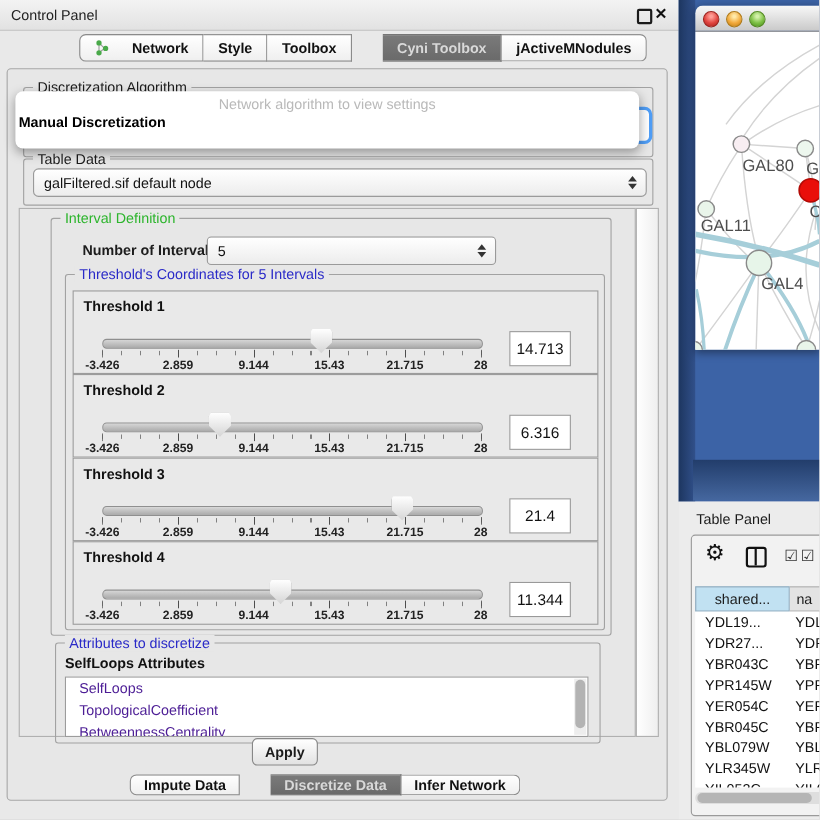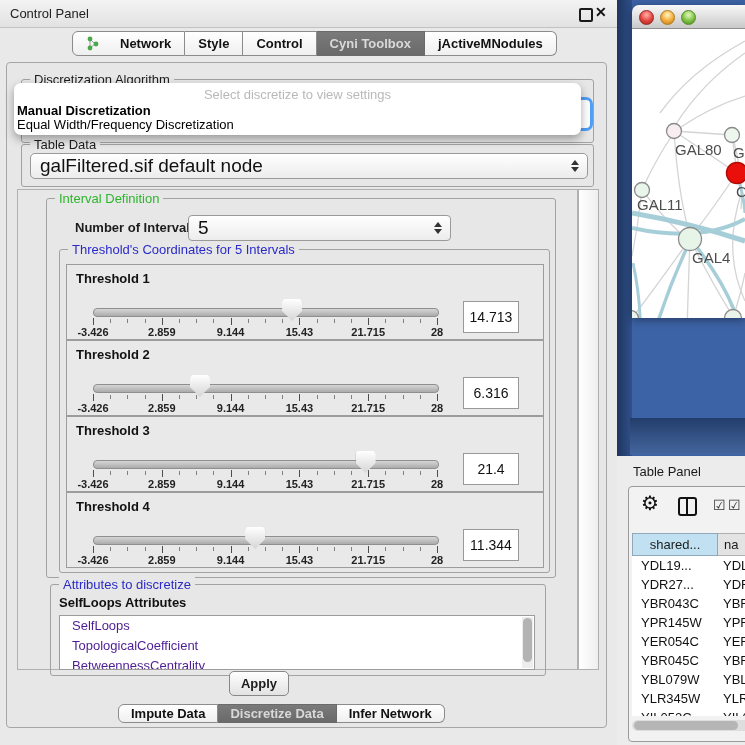--- a/index.html
+++ b/index.html
@@ -10,34 +10,34 @@
     background:linear-gradient(#f3f3f3,#e2e2e2);border-bottom:1px solid #c2c2c2;}
   .cp-title{position:absolute;left:10px;top:6px;font-size:13px;color:#222;}
   .float-btn{position:absolute;left:579px;top:8px;width:10px;height:10px;border:2px solid #1a1a1a;border-radius:2px;}
   .close-btn{position:absolute;left:595px;top:4px;font-size:14px;font-weight:bold;color:#111;}
   
   .seg{position:absolute;display:flex;height:25px;}
   .seg .tab{display:flex;align-items:center;gap:21px;padding:0 13px;font-size:13px;font-weight:bold;
     background:linear-gradient(#ffffff,#efefef);border:1px solid #8b8b8b;border-left:none;color:#111;white-space:nowrap;}
   .seg .tab:first-child{border-left:1px solid #8b8b8b;border-radius:6px 0 0 6px;}
   .seg .tab:last-child{border-radius:0 6px 6px 0;}
-  .seg .tab.sel{background:linear-gradient(#7a7a7a,#6a6a6a);color:#d9d9d9;border-color:#6a6a6a;}
+  .seg .tab.sel{background:linear-gradient(#7a7a7a,#6a6a6a);color:#d9d9d9;border-color:#6a6a6a;margin-left:28px;}
   .tabs-top{left:72px;top:31px;}
   .tabs-bottom{left:118px;top:704px;height:19px;}
   .tabs-bottom .tab{font-size:13px;padding:0 12px;}
   
   .cp-body{position:absolute;left:6px;top:62px;width:599px;height:664px;background:#e7e7e7;
     border:1px solid #a6a6a6;border-radius:4px;}
   .group{position:absolute;border:1px solid #a2a2a2;border-radius:3px;}
   .gtitle{position:absolute;top:-8px;left:8px;background:#e7e7e7;padding:0 4px;font-size:13px;color:#1c1c1c;white-space:nowrap;}
   .gtitle.green{color:#2db52d;}
   .gtitle.blue{color:#2a2ac8;}
   
   .combo{position:absolute;background:linear-gradient(#ffffff,#ececec);border:1px solid #9a9a9a;border-radius:5px;
-    font-size:19px;display:flex;align-items:center;padding:0 9px;color:#111;}
+    font-size:13px;display:flex;align-items:center;padding:0 9px;color:#111;}
   .stepper{position:absolute;right:8px;top:50%;transform:translateY(-50%);display:flex;flex-direction:column;gap:2px;}
   .stepper i{width:0;height:0;border-left:4px solid transparent;border-right:4px solid transparent;}
   .stepper .up{border-bottom:5px solid #333;}
   .stepper .dn{border-top:5px solid #333;}
   
   .combo-focus{position:absolute;left:22px;top:34px;width:558px;height:28px;background:#fff;
     border:3px solid #4f9ef7;border-radius:7px;z-index:1;}
   .popup{position:absolute;left:7px;top:20px;width:567px;height:52px;background:#ffffff;border-radius:7px;
     box-shadow:0 4px 10px rgba(0,0,0,.35);z-index:5;}
   .popup .hint{position:absolute;left:0;right:0;top:4px;text-align:center;font-size:13px;color:#b9b9b9;}
@@ -122,41 +122,40 @@
         <circle cx="4" cy="3" r="2.4" fill="#49a949"></circle>
         <circle cx="4" cy="12" r="2.4" fill="#49a949"></circle>
         <circle cx="10" cy="8" r="2.4" fill="#49a949"></circle>
       </svg>
       <span>Network</span>
     </div>
     <div class="tab">
         <span>Style</span>
       </div>
     <div class="tab">
-        <span>Control</span>
+        <span>Toolbox</span>
       </div>
     <div class="tab sel">
         <span>Cyni Toolbox</span>
       </div>
     <div class="tab">
         <span>jActiveMNodules</span>
       </div>
   </div>
 
   <div class="cp-body">
 
     <div class="group" style="left:14px;top:16px;width:571px;height:62px;">
       <span class="gtitle">Discretization Algorithm</span>
     </div>
     <div class="combo-focus"></div>
 
     <div class="popup">
-      <div class="hint">Select discretize to view settings</div>
+      <div class="hint">Network algorithm to view settings</div>
       <div class="opt1">Manual Discretization</div>
-      <div class="opt2">Equal Width/Frequency Discretization</div>
     </div>
 
     <div class="group" style="left:14px;top:81px;width:571px;height:41px;">
       <span class="gtitle">Table Data</span>
       <div class="combo" style="left:8px;top:8px;width:538px;height:24px;">
         <span>galFiltered.sif default node</span>
         <span class="stepper">
             <i class="up"></i>
             <i class="dn"></i>
           </span>

